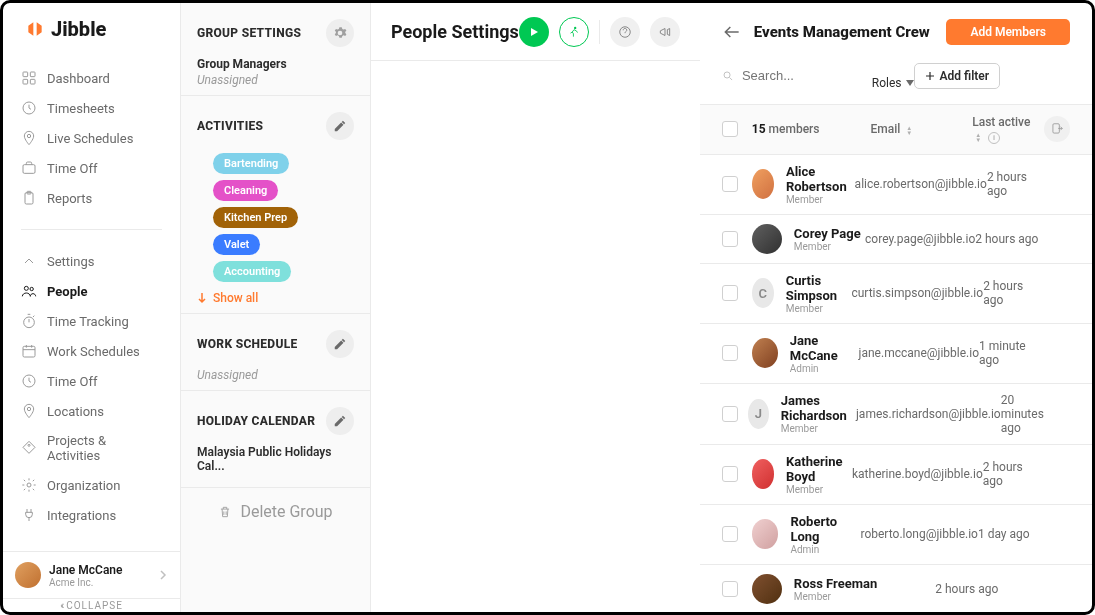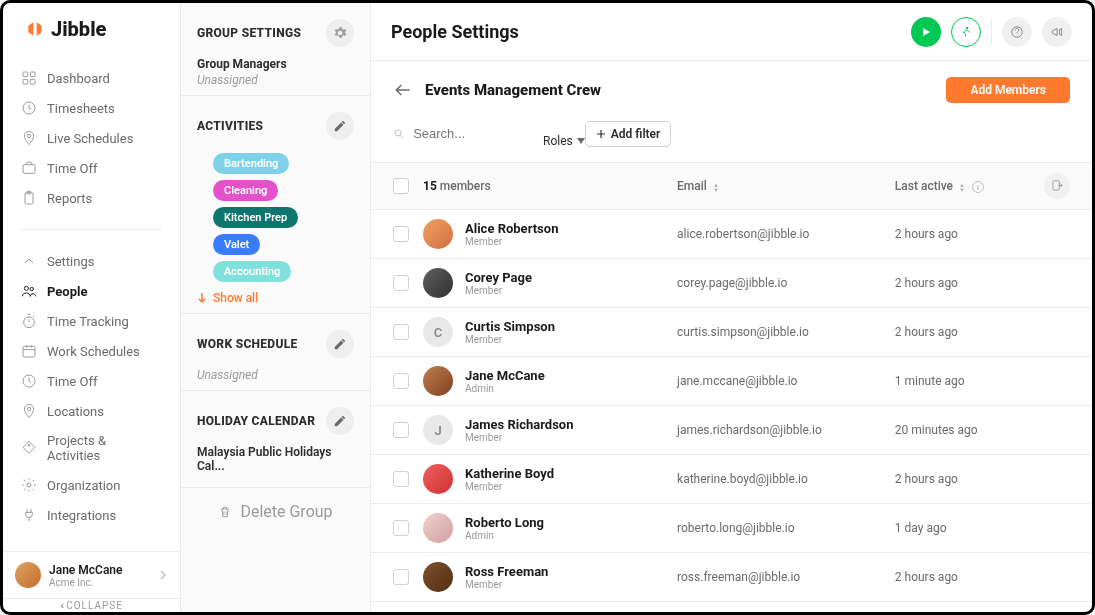--- a/index.html
+++ b/index.html
@@ -27,21 +27,21 @@
 .sp-head { display: flex; align-items: center; justify-content: space-between; margin-bottom: 10px; }
 .sp-title { font-size: 12px; font-weight: 800; letter-spacing: .3px; color: #2c2c2c; text-align: center; }
 .sp-icon-btn { width: 28px; height: 28px; border-radius: 50%; background: #eee; display: flex; align-items: center; justify-content: center; cursor: pointer; color: #6a6a6a; }
 .sp-label { font-size: 12px; font-weight: 700; color: #2c2c2c; margin-bottom: 2px; }
 .sp-val { font-size: 12px; font-style: italic; color: #9a9a9a; }
 .sp-sep { height: 1px; background: #eaeaea; margin: 0; }
 .activity-pill { display: inline-block; padding: 4px 11px; border-radius: 12px; font-size: 11px; font-weight: 600; color: #fff; margin: 3px 16px; }
 .show-all { display: flex; align-items: center; gap: 6px; color: #ff7a2f; font-size: 12px; font-weight: 500; margin-top: 6px; cursor: pointer; }
 .delete-group { display: flex; align-items: center; justify-content: center; gap: 8px; color: #9a9a9a; font-size: 16px; padding: 14px 0 6px 0; cursor: pointer; border-top: 1px solid #eaeaea; margin-top: 6px; }
 
-.main { flex: 1; display: flex; flex-direction: column; overflow: hidden; }
+.main { flex: 1; display: flex; flex-direction: row; overflow: hidden; }
 .topbar { height: 58px; border-bottom: 1px solid #eaeaea; display: flex; align-items: center; padding: 0 20px; }
 .page-title { font-size: 18px; font-weight: 700; color: #1a1a1a; }
 .topbar-right { margin-left: auto; display: flex; align-items: center; gap: 10px; }
 .cbtn { width: 30px; height: 30px; border-radius: 50%; display: flex; align-items: center; justify-content: center; cursor: pointer; }
 .cbtn.green-solid { background: #00c853; color: #fff; }
 .cbtn.green-outline { border: 1.5px solid #00c853; color: #00c853; }
 .cbtn.grey { background: #f0f0f0; color: #7a7a7a; }
 
 .content { flex: 1; overflow-y: auto; }
 .group-head { display: flex; align-items: center; padding: 16px 22px; }
@@ -231,21 +231,21 @@
         <div class="sp-title">ACTIVITIES</div>
         <div class="sp-icon-btn">
           <svg width="14" height="14" viewBox="0 0 24 24">
               <path fill="currentColor" d="M3 17l11-11 4 4L7 21H3v-4zm14-14l4 4-2 2-4-4 2-2z"></path>
             </svg>
         </div>
       </div>
       <div id="activities-list">
           <div><span class="activity-pill" style="background: rgb(127, 209, 234);">Bartending</span></div>
           <div><span class="activity-pill" style="background: rgb(228, 81, 200);">Cleaning</span></div>
-          <div><span class="activity-pill" style="background: #0f766e;">Kitchen Prep</span></div>
+          <div><span class="activity-pill" style="background: #a16207;">Kitchen Prep</span></div>
           <div><span class="activity-pill" style="background: rgb(58, 124, 255);">Valet</span></div>
           <div><span class="activity-pill" style="background: rgb(127, 224, 220);">Accounting</span></div>
         </div>
       <div class="show-all">
         <svg width="10" height="12" viewBox="0 0 10 12">
             <path d="M5 1 V9 M2 7 L5 10 L8 7" stroke="#ff7a2f" stroke-width="1.5" fill="none"></path>
           </svg>
         <span>Show all</span>
       </div>
     </div>
@@ -478,20 +478,19 @@
     <div class="col-check">
               <div class="chk"></div>
             </div>
     <div class="col-member">
       <div class="avatar gradient6"></div>
       <div>
         <div class="mem-name">Ross Freeman</div>
         <div class="mem-role">Member</div>
       </div>
     </div>
-    <div class="col-email">ross.freeman@jibble.io</div>
     <div class="col-active">2 hours ago</div>
     <div class="col-export"></div>
           </div>
         </div>
     </div>
   </div>
 </div>
 
 </body></html>

